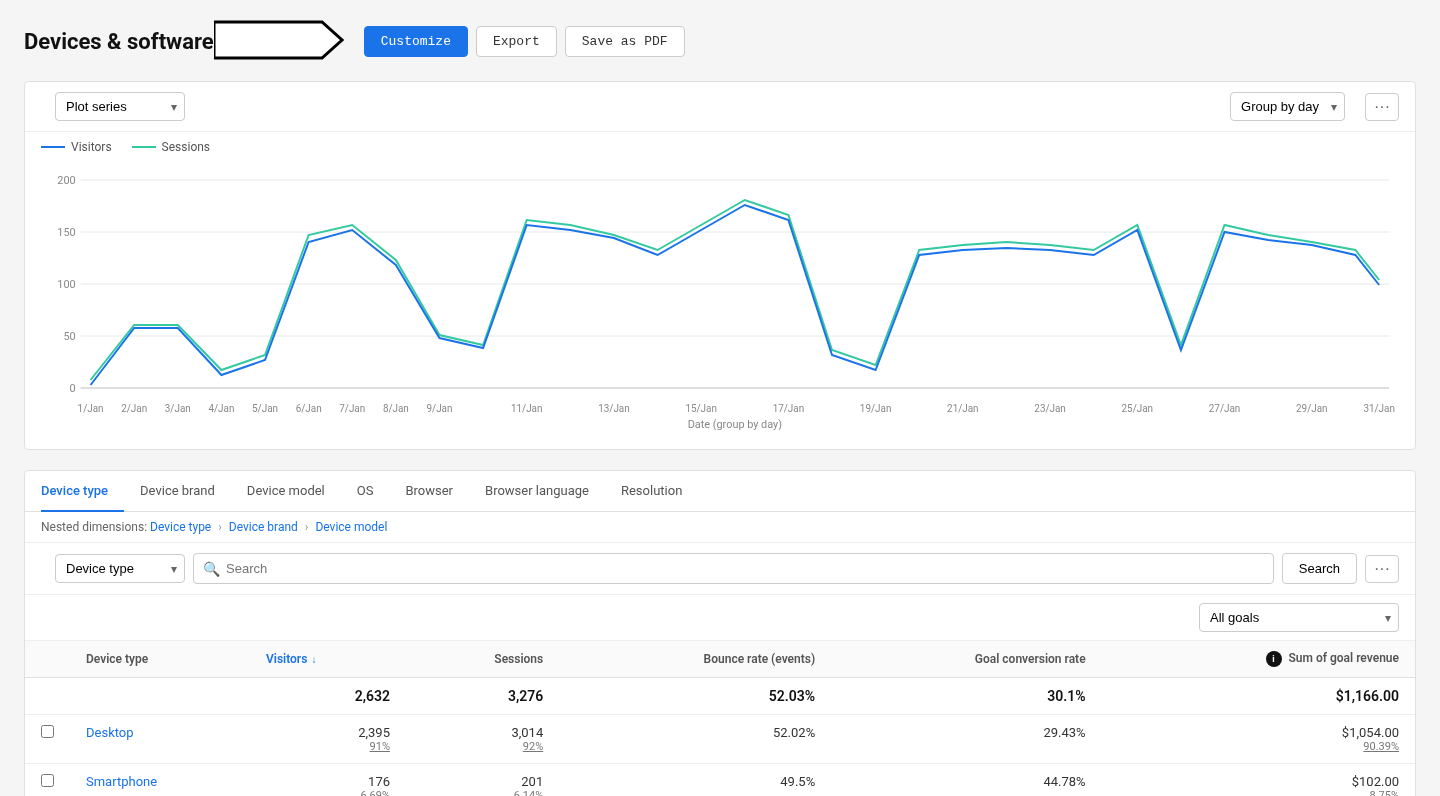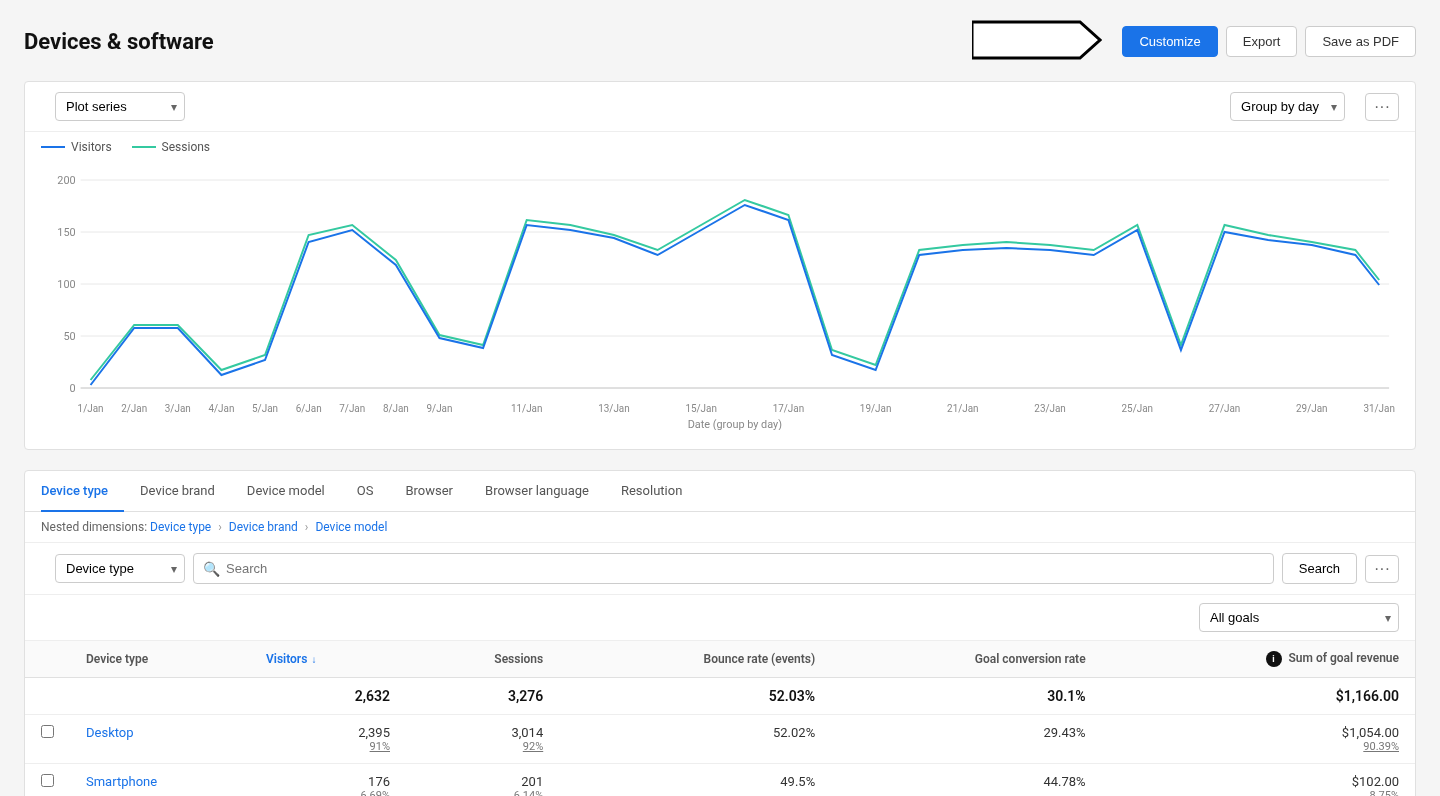--- a/index.html
+++ b/index.html
@@ -1,25 +1,25 @@
 <!DOCTYPE html>
 <html><head>
   <meta charset="utf-8">
   <style>
     * { box-sizing: border-box; margin: 0; padding: 0; }
     body { font-family: -apple-system, BlinkMacSystemFont, 'Segoe UI', Roboto, sans-serif; font-size: 13px; background: #f5f5f5; color: #333; }
     
     .page { background: #f5f5f5; min-height: 796px; padding: 20px 24px; }
     
     
-    .header { display: flex; align-items: center; justify-content: space-between; margin-bottom: 18px; }
+    .header { display: flex; align-items: center; margin-bottom: 18px; }
     .header-title { font-size: 22px; font-weight: 700; color: #111; }
     .header-actions { display: flex; align-items: center; gap: 8px; }
     
-    .btn { padding: 7px 16px; border-radius: 4px; font-size: 13px; cursor: pointer; border: 1px solid #ccc; background: white; color: #333; font-weight: 500; }
+    .btn { padding: 7px 16px; border-radius: 4px; font-size: 13px; cursor: pointer; border: 1px solid #ccc; background: white; color: #333; font-weight: 500; font-family: Liberation Mono, monospace; }
     .btn-primary { background: #1a73e8; color: white; border-color: #1a73e8; }
     
     
     .chart-panel { background: white; border: 1px solid #e0e0e0; border-radius: 4px; margin-bottom: 20px; }
     .chart-toolbar { display: flex; align-items: center; justify-content: space-between; padding: 10px 16px; border-bottom: 1px solid #eee; }
     .plot-series-select { padding: 6px 28px 6px 10px; border: 1px solid #ccc; border-radius: 4px; background: white; font-size: 13px; appearance: none; cursor: pointer; min-width: 130px; }
     .chart-toolbar-right { display: flex; align-items: center; gap: 20px; }
     .group-by-select { padding: 6px 28px 6px 10px; border: 1px solid #ccc; border-radius: 4px; background: white; font-size: 13px; appearance: none; cursor: pointer; }
     .dots-btn { padding: 4px 8px; border: 1px solid #ccc; border-radius: 4px; background: white; cursor: pointer; font-size: 16px; color: #666; }
     

